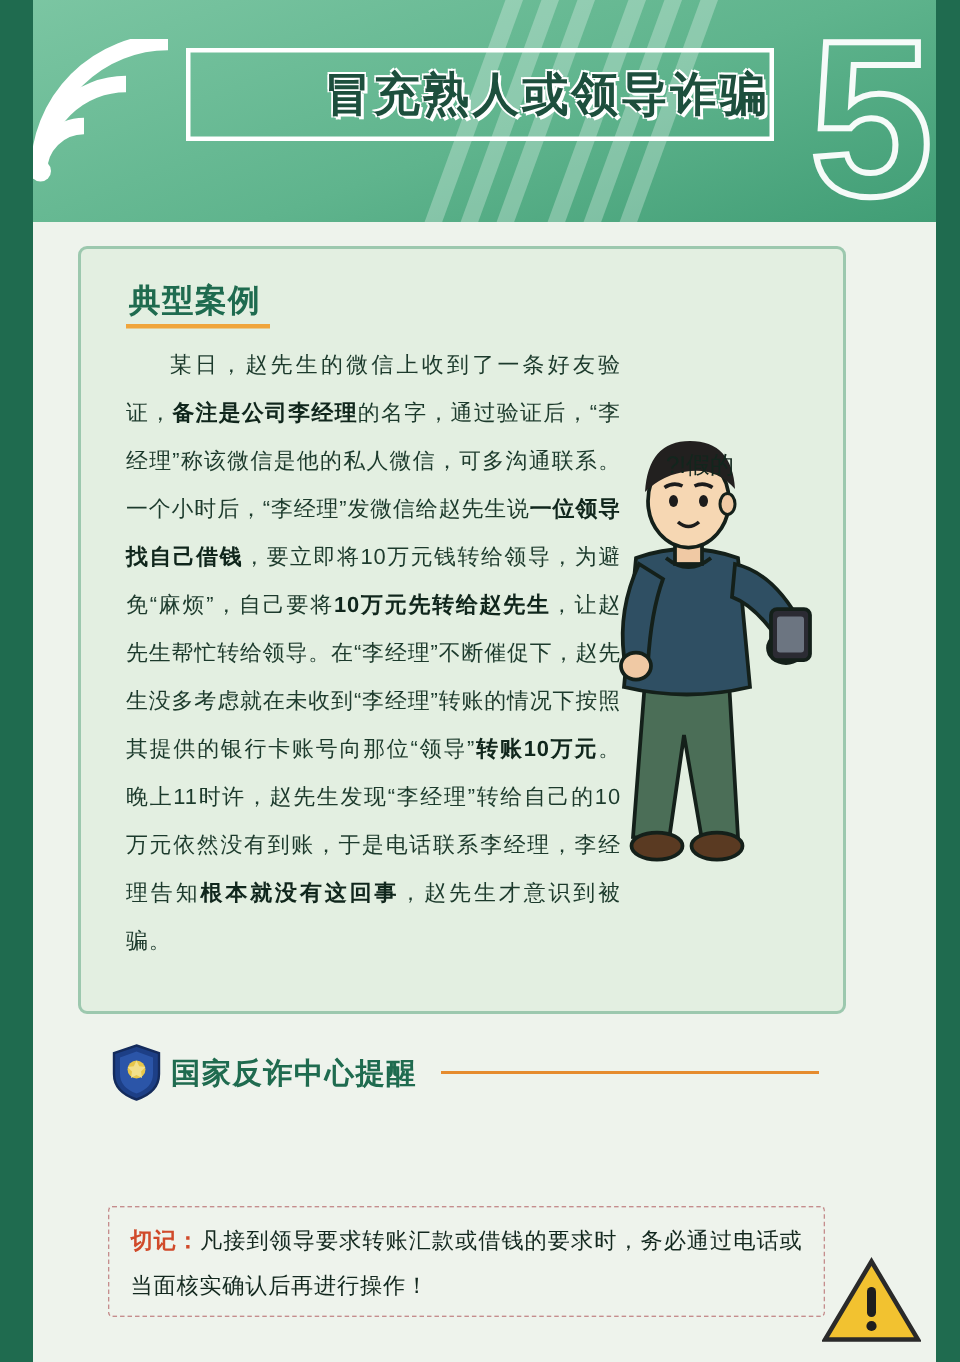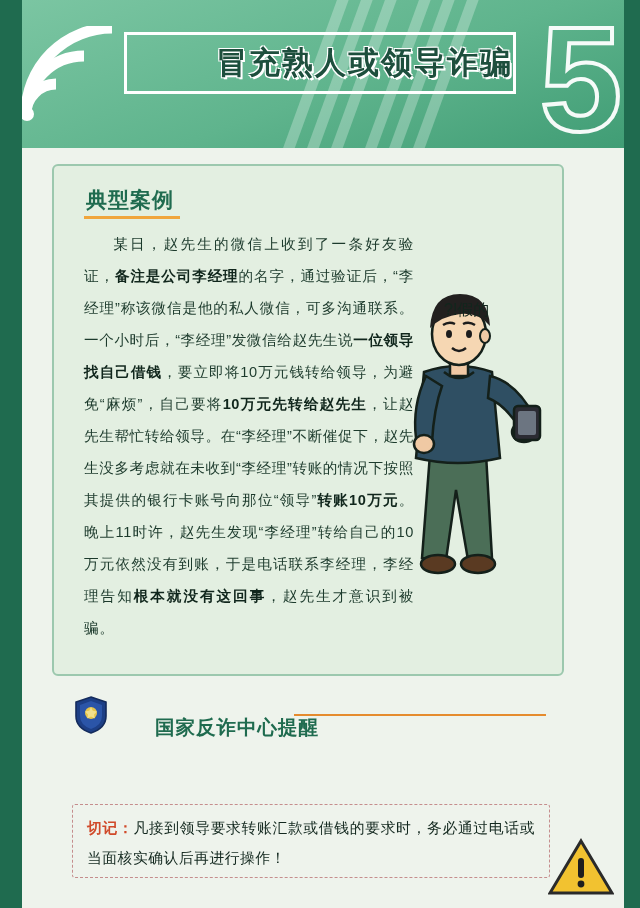--- a/index.html
+++ b/index.html
@@ -170,26 +170,25 @@
     width: 512px; height: 176px;
     z-index: 3;
   }
   .badge {
     position: absolute;
     left: 22px; top: 2px;
     width: 34px; height: 38px;
   }
   .reminder-title {
     position: absolute;
-    left: 62px; top: 20px;
+    left: 62px; top: 8px;
     font-size: 19.5px;
     font-weight: bold;
     color: #1f6b4f;
     letter-spacing: 1px;
-    margin-left: 41px;
   }
   .reminder-rule {
     position: absolute;
     left: 242px; top: 20px;
     width: 252px; height: 2px;
     background: #e58b2e;
   }
   .reminder-text {
     position: absolute;
     left: 24px; top: 48px;

